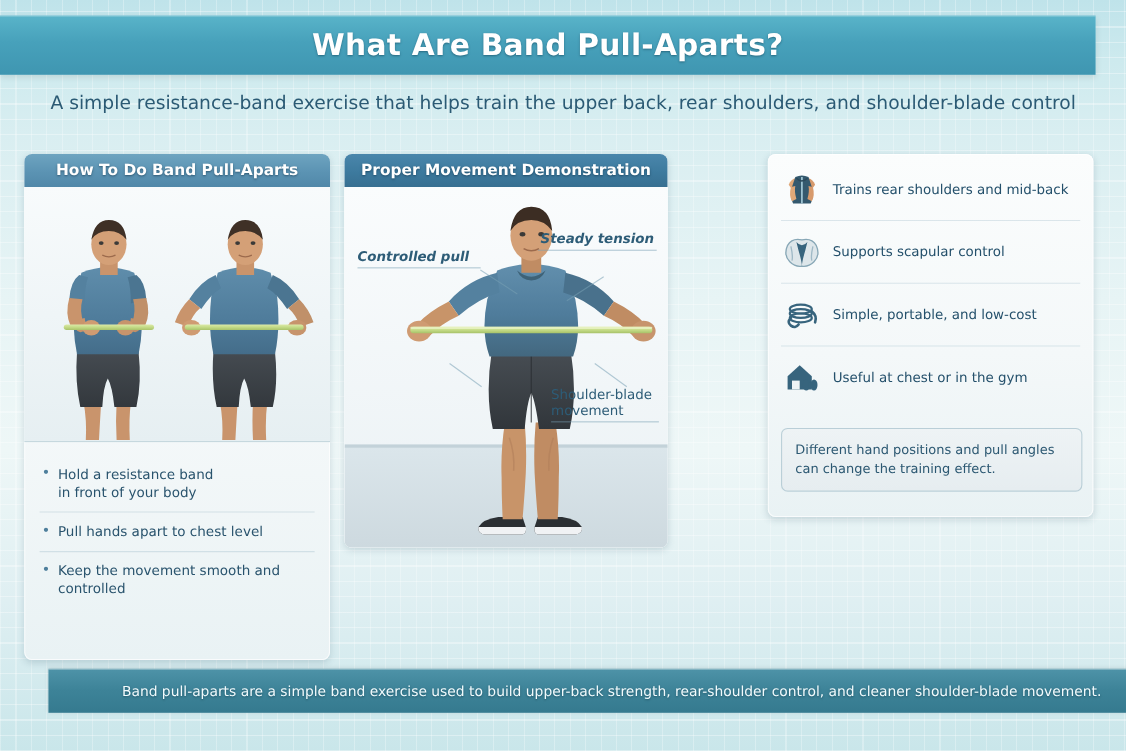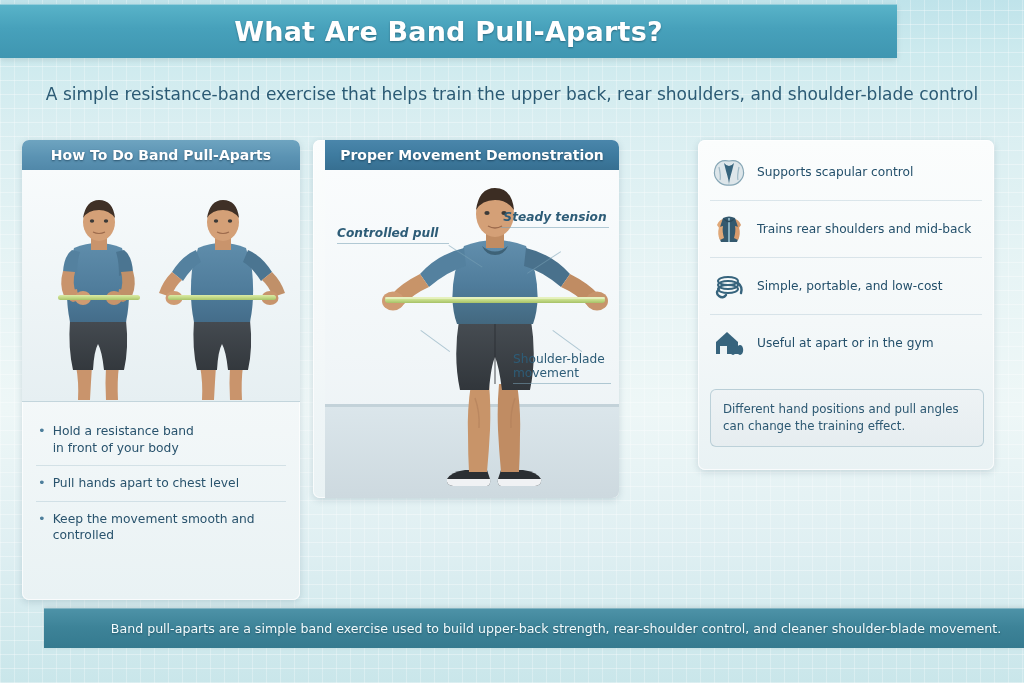--- a/index.html
+++ b/index.html
@@ -18,21 +18,21 @@
   #page::before{
     content:""; position:absolute; inset:0;
     background-image:
       repeating-linear-gradient(0deg, rgba(255,255,255,.35) 0 1px, rgba(255,255,255,0) 1px 14px),
       repeating-linear-gradient(90deg, rgba(255,255,255,.28) 0 1px, rgba(255,255,255,0) 1px 14px);
     pointer-events:none;
   }
 
   
   .title-bar{
-    position:absolute; left:0; top:4px; width:897px; height:54px;
+    position:absolute; left:0; top:14px; width:996px; height:54px;
     background:linear-gradient(180deg,#59b4c9 0%,#47a1bb 45%,#3f96b1 100%);
     box-shadow:0 1px 0 rgba(255,255,255,.35) inset, 0 2px 6px rgba(0,0,0,.10);
     display:flex; align-items:center; justify-content:center;
   }
   .title-bar .txt{
     color:#ffffff; font-size:27px; font-weight:bold; letter-spacing:.2px;
     text-shadow:0 1px 2px rgba(0,40,60,.45);
   }
   .subtitle{
     position:absolute; left:0; top:84px; width:1024px;
@@ -69,21 +69,21 @@
   }
   .bullets{ padding:12px 14px 6px 14px; }
   .bullet{
     display:flex; gap:7px; color:#29536d; font-size:12.3px; line-height:1.35;
     padding:9px 2px;
   }
   .bullet + .bullet{ border-top:1px solid rgba(150,180,195,.32); }
   .bullet .dot{ color:#4e7f9c; font-size:13px; line-height:1.25; }
 
   
-  #panel-center{ left:313px; top:140px; width:294px; height:358px;padding-left:12px; }
+  #panel-center{ left:313px; top:140px; width:294px; height:358px; }
   .demo-area{
     position:relative; height:328px;
     background:linear-gradient(180deg,#fafcfd 0%,#f2f7f8 65%,#e6eff2 100%);
     overflow:hidden;
   }
   .annot{ position:absolute; color:#2d5c77; font-size:12.2px; font-style:italic; font-weight:bold; }
   .annot .underline{ height:1px; background:rgba(120,160,180,.55); margin-top:3px; }
   #annot-left { left:12px; top:56px; width:112px; }
   #annot-right{ right:10px; top:40px; width:108px; text-align:center; }
   #annot-blade{ right:8px; top:182px; width:98px; font-style:normal; font-weight:normal; }
@@ -325,43 +325,43 @@
     </div>
   </div>
 
   <div class="panel" id="panel-right">
 
     <div class="benefits">
 
       <div class="benefit">
         <span class="ico">
           <svg width="32" height="30" viewBox="0 0 32 30">
-            <path d="M16 4 q9-2 13 5 q4 9 -2 15 q-5 5 -11 4 q-6 1 -11-4 q-6-6 -2-15 q4-7 13-5z" fill="#dde6ea"></path>
-            <path d="M16 4 q9-2 13 5 q4 9 -2 15 q-5 5 -11 4 q-6 1 -11-4 q-6-6 -2-15 q4-7 13-5z" fill="none" stroke="#87a7b6" stroke-width="1.2"></path>
-            <path d="M11 6 q5 6 10 0 l-2 8 q-3 10 -3 14 q0-4 -3-14z" fill="#37647d"></path>
-            <path d="M6 10 q2 9 1 13" stroke="#9fb9c6" stroke-width="1.2" fill="none"></path>
-            <path d="M26 10 q-2 9 -1 13" stroke="#9fb9c6" stroke-width="1.2" fill="none"></path>
-          </svg>
-        </span>
-        <span class="label">Supports scapular control</span>
-      </div>
-
-      <div class="benefit">
-        <span class="ico">
-          <svg width="32" height="30" viewBox="0 0 32 30">
             <path d="M4 11 q2-5 6-6 l3 10 -4 3z" fill="#e0a878"></path>
             <path d="M28 11 q-2-5 -6-6 l-3 10 4 3z" fill="#d79a6c"></path>
             <path d="M10 4 q6-3 12 0 l3 9 q2 10 -1 15 h-16 q-3-5 -1-15z" fill="#34596e"></path>
             <path d="M16 4 v24" stroke="#9fc4d4" stroke-width="1.6"></path>
             <path d="M11 5 q5 5 10 0" stroke="#2b4a5c" stroke-width="1.4" fill="none"></path>
             <path d="M6 13 q-2 8 1 13 l4-2 q-2-7 -1-12z" fill="#e0a878"></path>
             <path d="M26 13 q2 8 -1 13 l-4-2 q2-7 1-12z" fill="#d79a6c"></path>
           </svg>
         </span>
         <span class="label">Trains rear shoulders and mid-back</span>
+      </div>
+
+      <div class="benefit">
+        <span class="ico">
+          <svg width="32" height="30" viewBox="0 0 32 30">
+            <path d="M16 4 q9-2 13 5 q4 9 -2 15 q-5 5 -11 4 q-6 1 -11-4 q-6-6 -2-15 q4-7 13-5z" fill="#dde6ea"></path>
+            <path d="M16 4 q9-2 13 5 q4 9 -2 15 q-5 5 -11 4 q-6 1 -11-4 q-6-6 -2-15 q4-7 13-5z" fill="none" stroke="#87a7b6" stroke-width="1.2"></path>
+            <path d="M11 6 q5 6 10 0 l-2 8 q-3 10 -3 14 q0-4 -3-14z" fill="#37647d"></path>
+            <path d="M6 10 q2 9 1 13" stroke="#9fb9c6" stroke-width="1.2" fill="none"></path>
+            <path d="M26 10 q-2 9 -1 13" stroke="#9fb9c6" stroke-width="1.2" fill="none"></path>
+          </svg>
+        </span>
+        <span class="label">Supports scapular control</span>
       </div>
 
       <div class="benefit">
         <span class="ico">
           <svg width="32" height="30" viewBox="0 0 32 30">
             <g fill="none" stroke="#37647d" stroke-width="2">
               <ellipse cx="15" cy="10" rx="10" ry="4"></ellipse>
               <ellipse cx="15" cy="14" rx="10" ry="4"></ellipse>
               <ellipse cx="15" cy="18" rx="10" ry="4"></ellipse>
             </g>
@@ -375,21 +375,21 @@
       <div class="benefit">
         <span class="ico">
           <svg width="32" height="30" viewBox="0 0 32 30">
             <path d="M3 14 L14 4 L25 14 v12 H3z" fill="#37647d"></path>
             <rect x="7" y="18" width="7" height="8" fill="#eef4f6"></rect>
             <ellipse cx="20" cy="22" rx="3.2" ry="5" fill="#37647d"></ellipse>
             <ellipse cx="27" cy="22" rx="3.2" ry="5" fill="#37647d"></ellipse>
             <rect x="22" y="20" width="4" height="4" fill="#37647d"></rect>
           </svg>
         </span>
-        <span class="label">Useful at apart or in the gym</span>
+        <span class="label">Useful at chest or in the gym</span>
       </div>
     </div>
 
     <div class="note">Different hand positions and pull angles can change the training effect.</div>
   </div>
 
   <div class="footer-bar">
     <div class="txt">Band pull-aparts are a simple band exercise used to build upper-back strength, rear-shoulder control, and cleaner shoulder-blade movement.</div>
   </div>
 

